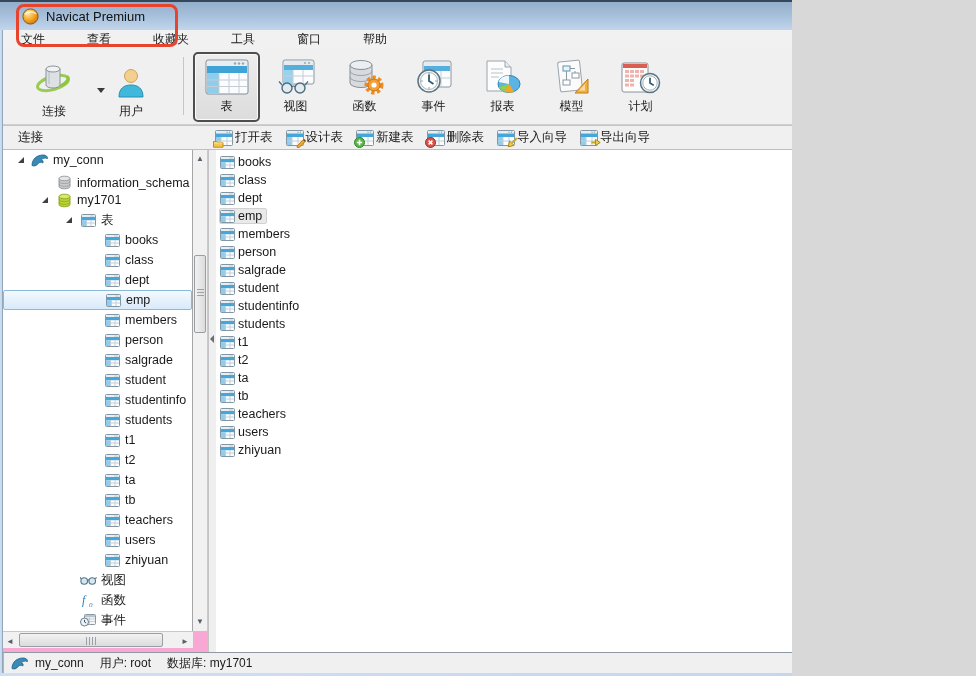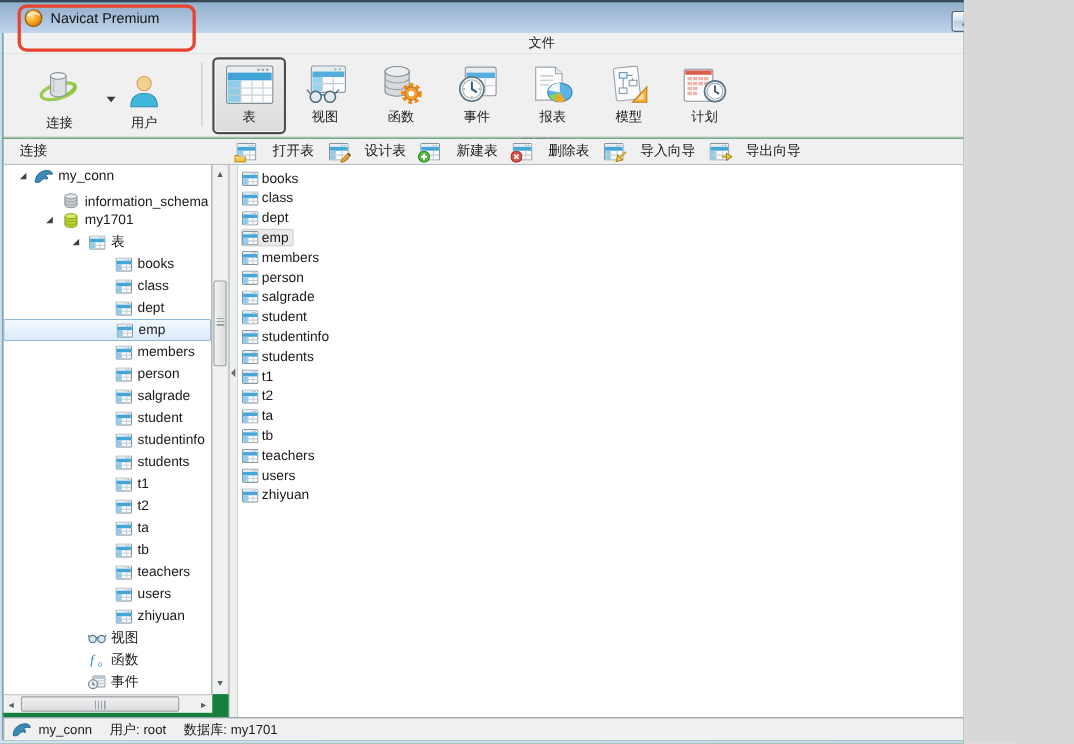--- a/index.html
+++ b/index.html
@@ -1,36 +1,36 @@
 <!DOCTYPE html>
 <html><head>
 <meta charset="utf-8">
 <style>
   html,body{margin:0;padding:0;background:#d8d8d8;}
-  #win{position:relative;width:876px;height:676px;overflow:hidden;
-       font-family:"Liberation Sans",sans-serif;background:#15803d;
+  #win{position:relative;width:792px;height:676px;overflow:hidden;
+       font-family:"Liberation Sans",sans-serif;background:#f9a8d4;
        -webkit-font-smoothing:antialiased;color:#1a1a1a;}
   
   .titlebar{position:absolute;left:0;top:0;width:976px;height:30px;
     border-top:2px solid #36475b;box-sizing:border-box;
     background:linear-gradient(#93aecb,#a9c2dd 55%,#c2d6ec);display:flex;align-items:center;}
   .app-logo{margin-left:22px;width:17px;height:17px;display:inline-flex;}
   .title-text{margin-left:7px;font-size:13px;color:#111;}
   .winbtns{position:absolute;right:8px;top:8px;display:flex;gap:3px;}
   .winbtn{width:30px;height:19px;border:1px solid #55626f;border-radius:3px;box-sizing:border-box;
     background:linear-gradient(#f7fafc,#d3dfec 45%,#b9cce0 50%,#dae6f3);
     box-shadow:inset 0 0 0 1px rgba(255,255,255,.65);position:relative;cursor:default;}
   .winbtn.close{width:37px;background:linear-gradient(#f2b3a4,#df7a62 45%,#cd5038 50%,#e28a72);border-color:#7e2d1e;}
   .winbtn .min-glyph{position:absolute;left:9px;bottom:4px;width:11px;height:3px;background:#4a5866;border-radius:1px;}
   .winbtn .max-glyph{position:absolute;left:10px;top:5px;width:9px;height:8px;border:2px solid #4a5866;box-sizing:border-box;}
   .winbtn .close-glyph{position:absolute;left:0;top:0;width:100%;height:100%;color:#fff;font-weight:bold;
     font-size:13px;line-height:17px;text-align:center;text-shadow:0 1px 1px rgba(0,0,0,.4);}
   
   .menubar{position:absolute;left:3px;top:30px;width:964px;height:19px;background:#f1f1f1;
-    display:flex;align-items:center;padding-left:15px;box-sizing:border-box;gap:24px;flex-direction:column;}
+    display:flex;padding-left:15px;box-sizing:border-box;gap:36px;}
   .menu-item{font-size:12px;padding:1px 3px;cursor:default;}
   
   .toolbar-main{position:absolute;left:3px;top:49px;width:964px;height:76px;background:#f0f0f0;
     border-bottom:1px solid #cfcfcf;box-sizing:border-box;}
   .tool-btn{position:absolute;top:5px;height:64px;display:flex;flex-direction:column;align-items:center;
     justify-content:flex-end;gap:5px;cursor:default;}
   .tool-btn .tb-label,.tool-tab .tb-label{font-size:12px;line-height:13px;}
   .dd-arrow{position:absolute;right:-14px;top:34px;width:0;height:0;border-left:4px solid transparent;
     border-right:4px solid transparent;border-top:5px solid #3a3a3a;}
   .tool-sep{position:absolute;left:180px;top:8px;width:1px;height:58px;background:#c6c6c6;}
@@ -38,21 +38,21 @@
   .tool-tab{width:67px;margin-right:2px;display:flex;flex-direction:column;align-items:center;
     justify-content:flex-end;gap:5px;padding-bottom:7px;border:2px solid transparent;border-radius:5px;
     box-sizing:border-box;cursor:default;}
   .tool-tab.selected{border-color:#4e4e4e;background:linear-gradient(#ededed,#dcdcdc);
     box-shadow:inset 0 0 0 1px #fafafa;}
   
   .subtoolbar{position:absolute;left:3px;top:126px;width:964px;height:24px;background:#f0f0f0;
     border-bottom:1px solid #b9bfc5;box-sizing:border-box;display:flex;align-items:center;}
   .nav-header{width:212px;padding-left:15px;box-sizing:border-box;font-size:12.5px;flex:none;}
   .obj-buttons{display:flex;align-items:center;gap:13px;}
-  .obj-btn{display:flex;align-items:center;gap:15px;font-size:12.5px;cursor:default;}
+  .obj-btn{display:flex;align-items:center;gap:2px;font-size:12.5px;cursor:default;}
   .obj-ic{position:relative;width:18px;height:16px;display:inline-flex;}
   .obj-badge{position:absolute;left:-2px;bottom:-2px;display:inline-flex;}
   .obj-badge.pos-br{left:auto;right:-3px;}
   .sub-right{margin-left:auto;display:flex;align-items:center;gap:10px;padding-right:12px;}
   
   .sidebar{position:absolute;left:3px;top:150px;width:190px;height:481px;background:#fff;
     border-right:1px solid #a5a5a5;box-sizing:border-box;overflow:hidden;}
   .tree-row{height:20px;display:flex;align-items:center;box-sizing:border-box;white-space:nowrap;
     font-size:12.5px;cursor:default;}
   .tree-row.selected{background:linear-gradient(#f4f9fe,#d9eafa);border:1px solid #8cb8d8;border-radius:2px;}

